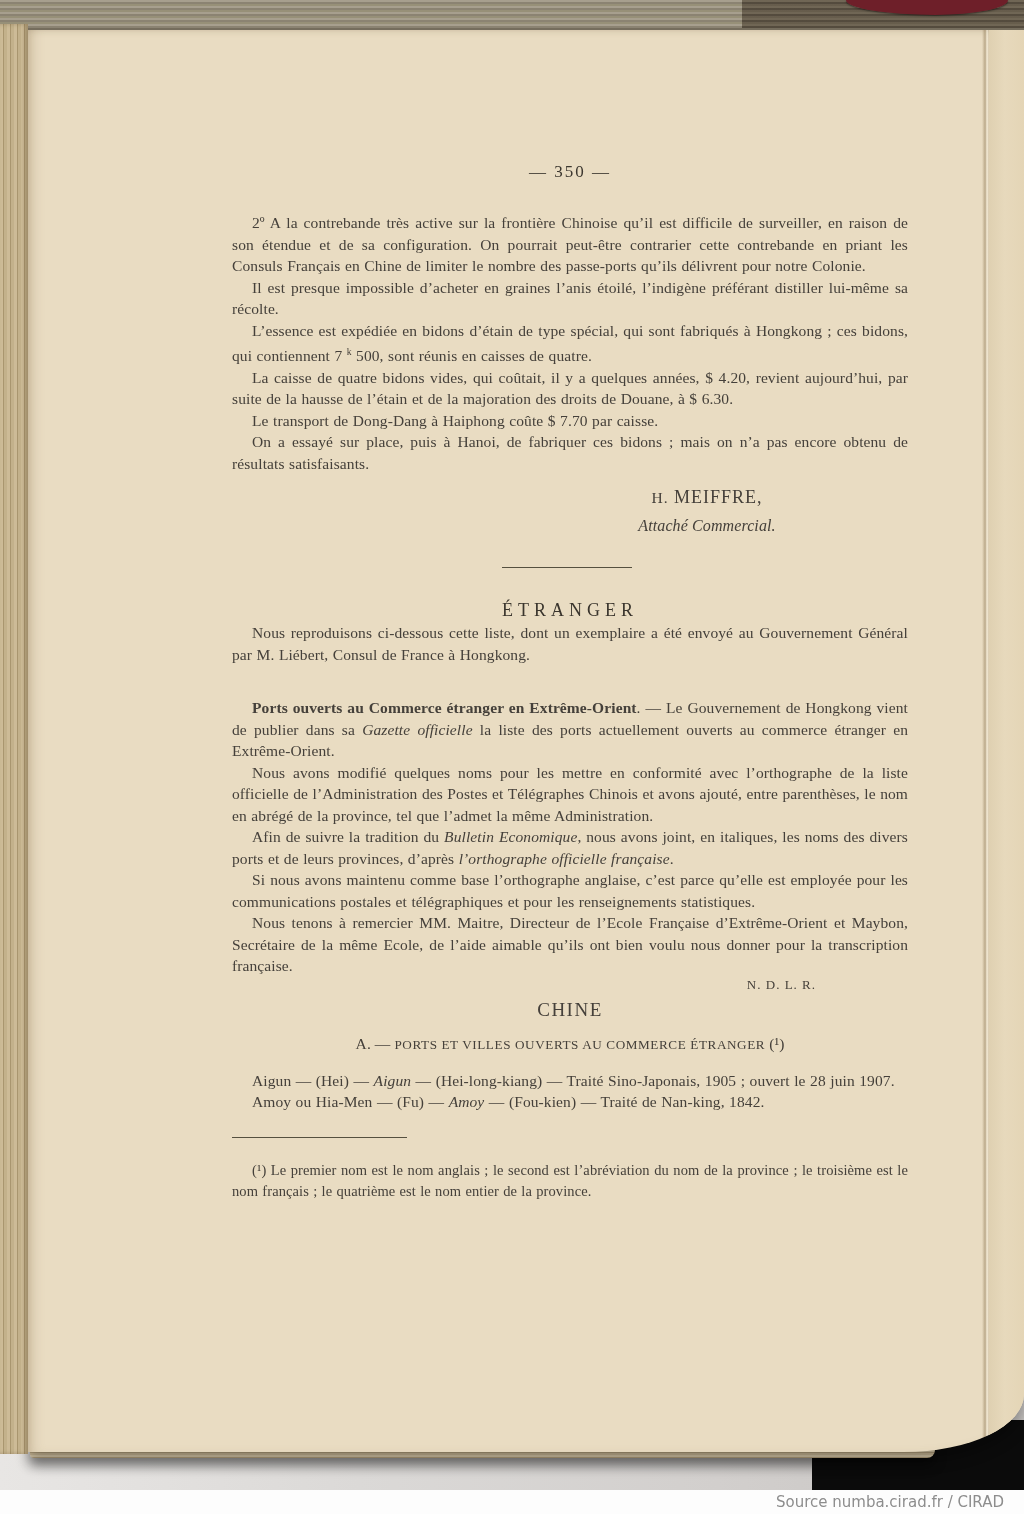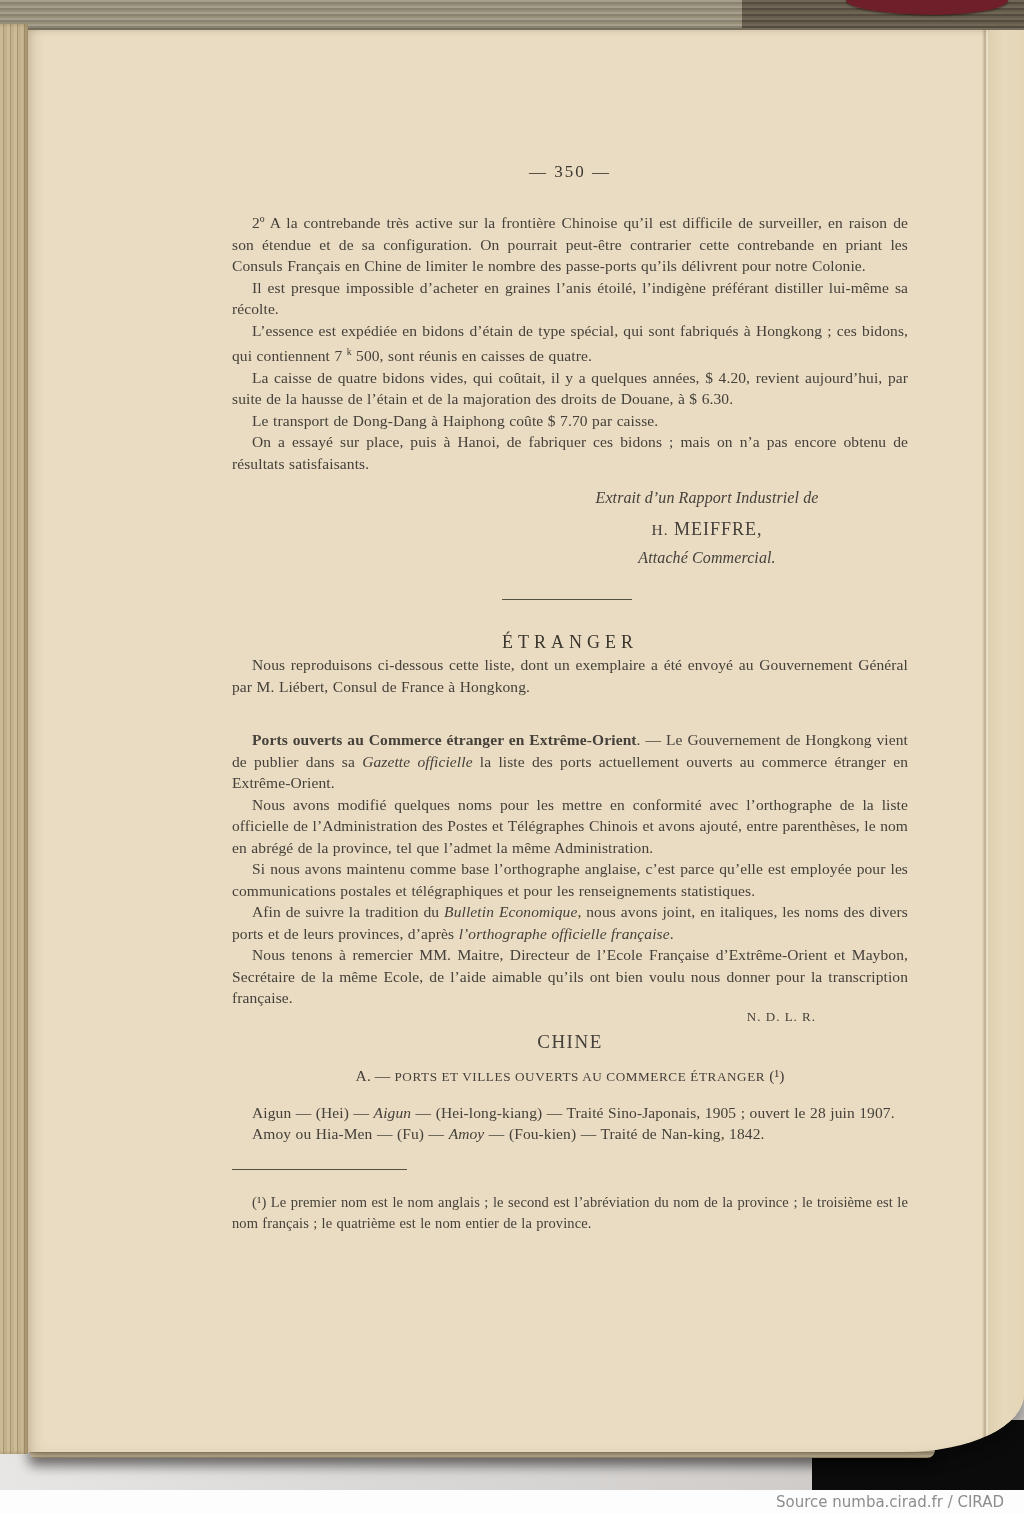--- a/index.html
+++ b/index.html
@@ -98,34 +98,33 @@
       <div class="page-number">— 350 —</div>
 
       <p class="para p-first"><span>2º A la contrebande très active sur la frontière Chinoise qu’il est difficile de surveiller, en raison de son étendue et de sa configuration. On pourrait peut-être contrarier cette contrebande en priant les Consuls Français en Chine de limiter le nombre des passe-ports qu’ils délivrent pour notre Colonie.</span></p>
       <p class="para"><span>Il est presque impossible d’acheter en graines l’anis étoilé, l’indigène préférant distiller lui-même sa récolte.</span></p>
       <p class="para"><span>L’essence est expédiée en bidons d’étain de type spécial, qui sont fabriqués à Hongkong ; ces bidons, qui contiennent 7 </span><span class="r-sup">k</span><span> 500, sont réunis en caisses de quatre.</span></p>
       <p class="para"><span>La caisse de quatre bidons vides, qui coûtait, il y a quelques années, $ 4.20, revient aujourd’hui, par suite de la hausse de l’étain et de la majoration des droits de Douane, à $ 6.30.</span></p>
       <p class="para"><span>Le transport de Dong-Dang à Haiphong coûte $ 7.70 par caisse.</span></p>
       <p class="para"><span>On a essayé sur place, puis à Hanoi, de fabriquer ces bidons ; mais on n’a pas encore obtenu de résultats satisfaisants.</span></p>
 
       <div class="sig">
-        <div class="sig-line1">Extrait d’un Rapport Industriel de</div>
         <div class="sig-line2">H. Meiffre,</div>
         <div class="sig-line3">Attaché Commercial.</div>
       </div>
 
       <div class="divider1"></div>
 
       <div class="h-etranger">ÉTRANGER</div>
 
       <p class="para"><span>Nous reproduisons ci-dessous cette liste, dont un exemplaire a été envoyé au Gouvernement Général par M. Liébert, Consul de France à Hongkong.</span></p>
       <p class="para p-ports"><span class="r-b">Ports ouverts au Commerce étranger en Extrême-Orient</span><span>. — Le Gouvernement de Hongkong vient de publier dans sa </span><span class="r-i">Gazette officielle</span><span> la liste des ports actuellement ouverts au commerce étranger en Extrême-Orient.</span></p>
       <p class="para"><span>Nous avons modifié quelques noms pour les mettre en conformité avec l’orthographe de la liste officielle de l’Administration des Postes et Télégraphes Chinois et avons ajouté, entre parenthèses, le nom en abrégé de la province, tel que l’admet la même Administration.</span></p>
+      <p class="para"><span>Afin de suivre la tradition du </span><span class="r-i">Bulletin Economique</span><span>, nous avons joint, en italiques, les noms des divers ports et de leurs provinces, d’après </span><span class="r-i">l’orthographe officielle française</span><span>.</span></p>
       <p class="para"><span>Si nous avons maintenu comme base l’orthographe anglaise, c’est parce qu’elle est employée pour les communications postales et télégraphiques et pour les renseignements statistiques.</span></p>
-      <p class="para"><span>Afin de suivre la tradition du </span><span class="r-i">Bulletin Economique</span><span>, nous avons joint, en italiques, les noms des divers ports et de leurs provinces, d’après </span><span class="r-i">l’orthographe officielle française</span><span>.</span></p>
       <p class="para"><span>Nous tenons à remercier MM. Maitre, Directeur de l’Ecole Française d’Extrême-Orient et Maybon, Secrétaire de la même Ecole, de l’aide aimable qu’ils ont bien voulu nous donner pour la transcription française.</span></p>
 
       <div class="ndlr">N. D. L. R.</div>
 
       <div class="h-chine">CHINE</div>
       <div class="h-section"><span>A. — </span><span class="r-sc">Ports et villes ouverts au commerce étranger </span><span>(¹)</span></div>
 
       <p class="para p-list"><span>Aigun — (Hei) — </span><span class="r-i">Aigun</span><span> — (Hei-long-kiang) — Traité Sino-Japonais, 1905 ; ouvert le 28 juin 1907.</span></p>
       <p class="para"><span>Amoy ou Hia-Men — (Fu) — </span><span class="r-i">Amoy</span><span> — (Fou-kien) — Traité de Nan-king, 1842.</span></p>
 

